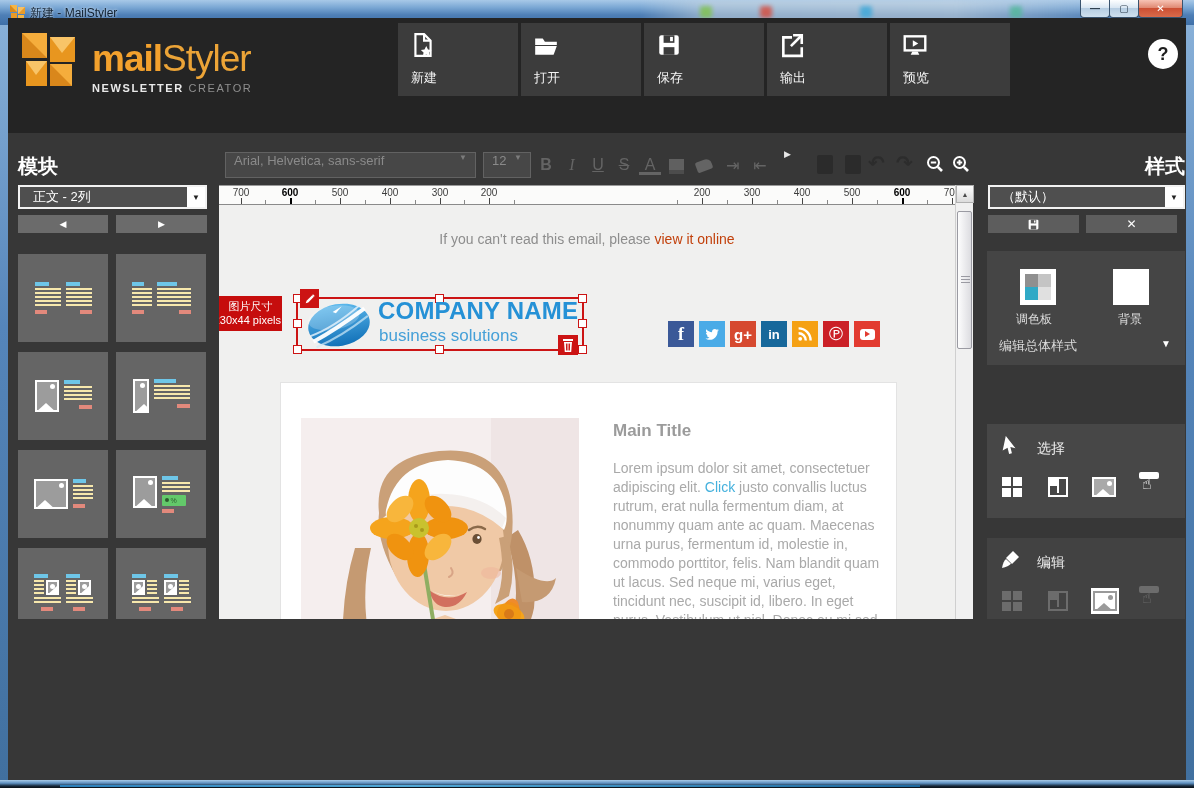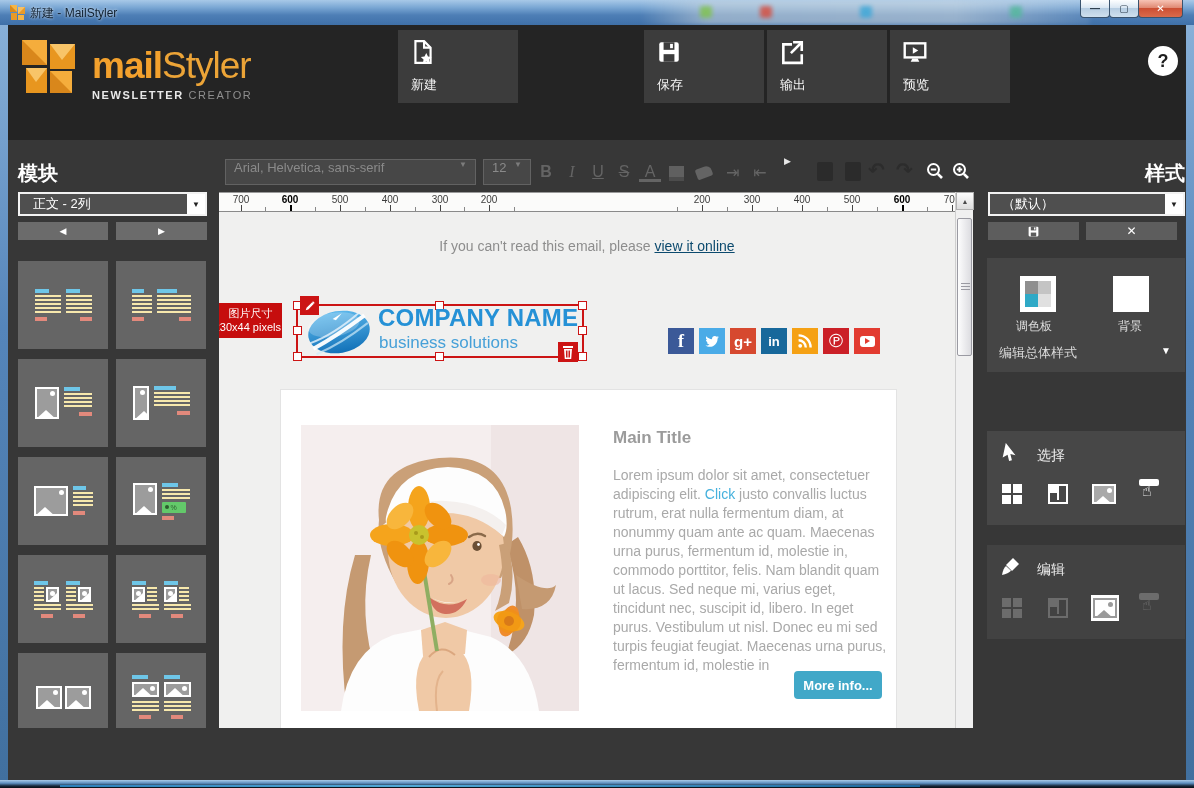--- a/index.html
+++ b/index.html
@@ -20,21 +20,21 @@
     background:linear-gradient(to bottom,#fdfeff 0%,#d9e6f2 45%,#b6cde2 50%,#cfe0ee 100%);
     border-radius:0 0 4px 4px;margin-left:-1px;color:#2a3a4a;font-size:10px;font-weight:bold;}
   .winbtn.close{width:45px;background:linear-gradient(to bottom,#f7c3b5 0%,#e08a74 45%,#cc4f33 50%,#d96b4b 100%);color:#fff;}
   .border-l,.border-r{top:25px;height:755px;width:8px;
     background:linear-gradient(to bottom,#88b0d8 0%,#5585ba 40%,#41709f 100%);}
   .border-l{left:0;} .border-r{left:1186px;}
   .border-b{left:0;top:780px;width:1194px;height:8px;
     background:linear-gradient(to bottom,#a9cbe8 0%,#5d8fc0 40%,#16283a 75%,#0a0f14 100%);}
   .border-b .glow{left:60px;top:5px;width:860px;height:2px;background:linear-gradient(to right,#2c88c8,#57b7e8 40%,#1c6ea8);opacity:.9;}
 
-  .app{left:8px;top:25px;width:1178px;height:703px;background:#373737;overflow:hidden;}
+  .app{left:8px;top:18px;width:1178px;height:601px;background:#373737;overflow:hidden;}
 
   
   .header{left:0;top:0;width:1178px;height:115px;background:#242424;}
   .brand-text{left:84px;top:22px;line-height:1;}
   .brand-main{font-size:37px;color:#f3a12d;letter-spacing:-1px;}
   .brand-main .w1{font-weight:bold;}
   .brand-main .w2{font-weight:300;color:#eca437;}
   .brand-tag{margin-top:6px;font-size:11px;letter-spacing:1.6px;}
   .brand-tag .t1{color:#e9e9e9;font-weight:bold;}
   .brand-tag .t2{color:#8f8f8f;}
@@ -62,21 +62,21 @@
   .vscroll{left:947px;top:167px;width:18px;height:583px;background:#f0f0f0;border-left:1px solid #cfcfcf;}
   .sbtn{position:absolute;left:0;width:18px;height:18px;background:linear-gradient(to bottom,#fdfdfd,#dcdcdc);border:1px solid #b0b0b0;
     display:flex;align-items:center;justify-content:center;font-size:7px;color:#4a4a4a;}
   .sthumb{position:absolute;left:1px;top:26px;width:15px;height:138px;background:linear-gradient(to right,#fdfdfd,#dcdce0);
     border:1px solid #9a9aa2;border-radius:2px;}
   .sthumb .grip{position:absolute;left:3px;top:64px;width:9px;height:1px;background:#9a9aa2;box-shadow:0 3px 0 #9a9aa2,0 6px 0 #9a9aa2;}
 
   
   .canvas{left:211px;top:187px;width:736px;height:563px;background:#f0f0ef;overflow:hidden;}
   .preheader{left:0;top:26px;width:736px;text-align:center;font-size:14px;color:#8d8d8d;}
-  .preheader a{color:#0c4a6e;text-decoration:underline;cursor:pointer;}
+  .preheader a{color:#c2410c;cursor:pointer;}
   .size-label{left:0;top:91px;width:63px;height:35px;background:#c60d0d;color:#fff;font-size:11px;padding-top:3px;overflow:hidden;}
   .size-label .l1{text-align:center;}
   .size-label .l2{direction:rtl;white-space:nowrap;overflow:hidden;padding-right:1px;}
   .sel-rect{left:77px;top:92px;width:288px;height:54px;border:2px solid #cc1414;}
   .handle{position:absolute;width:9px;height:9px;background:#fff;border:1px solid #cc1414;}
   .badge{position:absolute;width:19px;height:19px;background:#cc1414;display:flex;align-items:center;justify-content:center;}
   .logo-company{left:159px;top:92px;font-size:24px;font-weight:bold;color:#2591d6;letter-spacing:.2px;white-space:nowrap;}
   .logo-tagline{left:160px;top:121px;font-size:17px;color:#46a0d8;}
   .social{top:116px;width:26px;height:26px;display:flex;align-items:center;justify-content:center;color:#fff;cursor:pointer;}
   .card{left:61px;top:177px;width:617px;height:356px;background:#fff;border:1px solid #e3e3e3;}
@@ -185,20 +185,29 @@
 
       <div class="abs tool-tile" style="left:390px;">
         <span class="ticon">
           <svg width="26" height="26" viewBox="0 0 24 24">
               <path d="M5,2 h8 l6,6 v14 h-14 z" fill="none" stroke="#fff" stroke-width="2"></path>
               <path d="M13,2 v6 h6" fill="none" stroke="#fff" stroke-width="2"></path>
               <polygon points="15,13 16.6,16.2 20,16.6 17.5,19 18.1,22.4 15,20.8 11.9,22.4 12.5,19 10,16.6 13.4,16.2" fill="#fff"></polygon>
             </svg>
         </span>
         <span class="tlabel">新建</span>
+      </div>
+      <div class="abs tool-tile" style="left:513px;">
+        <span class="ticon">
+          <svg width="26" height="26" viewBox="0 0 24 24">
+              <path d="M2,6 h7 l2,3 h11 v3 h-20 z" fill="#fff"></path>
+              <path d="M2,13 h20 l-3,8 h-17 z" fill="#fff"></path>
+            </svg>
+        </span>
+        <span class="tlabel">打开</span>
       </div>
       <div class="abs tool-tile" style="left:636px;">
         <span class="ticon">
           <svg width="26" height="26" viewBox="0 0 24 24">
               <rect x="3" y="3" width="18" height="18" rx="2" fill="#fff"></rect>
               <rect x="7" y="3" width="10" height="7" fill="#3c3c3c"></rect>
               <rect x="13" y="4.5" width="2.6" height="4" fill="#fff"></rect>
               <rect x="7" y="14" width="10" height="7" fill="#3c3c3c"></rect>
             </svg>
         </span>

